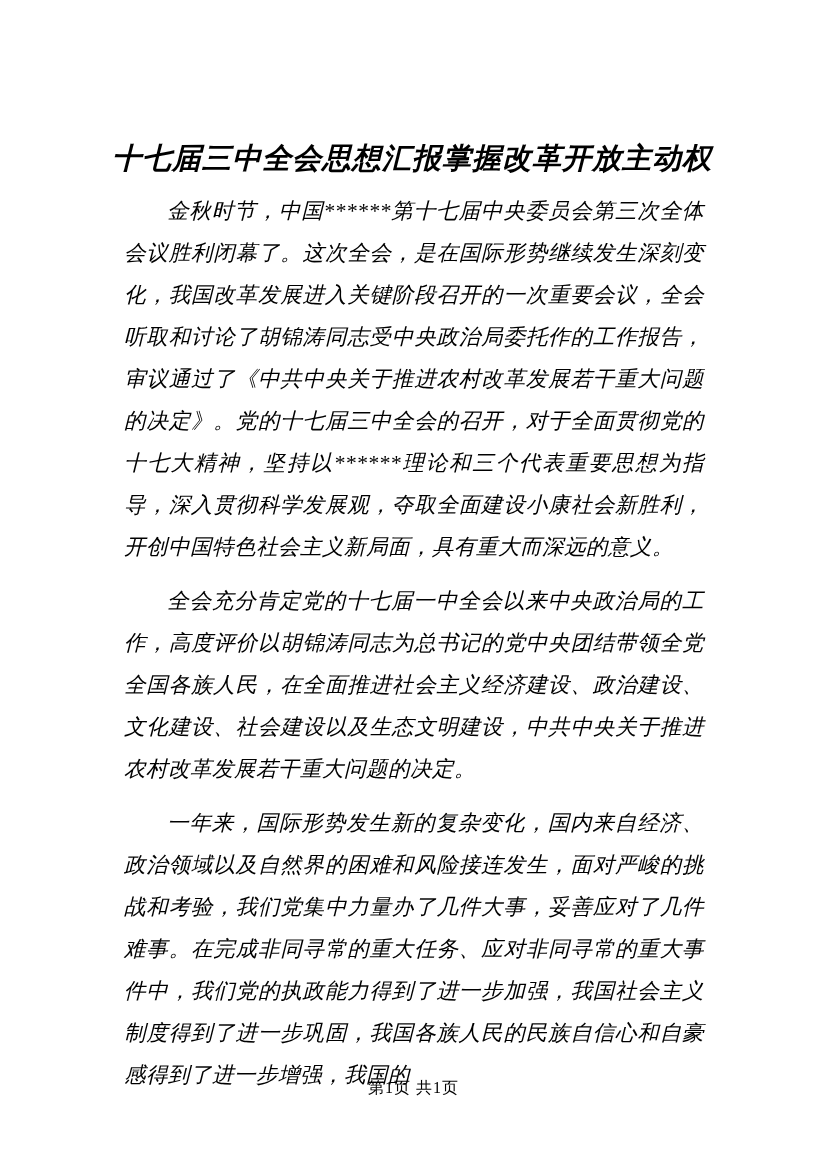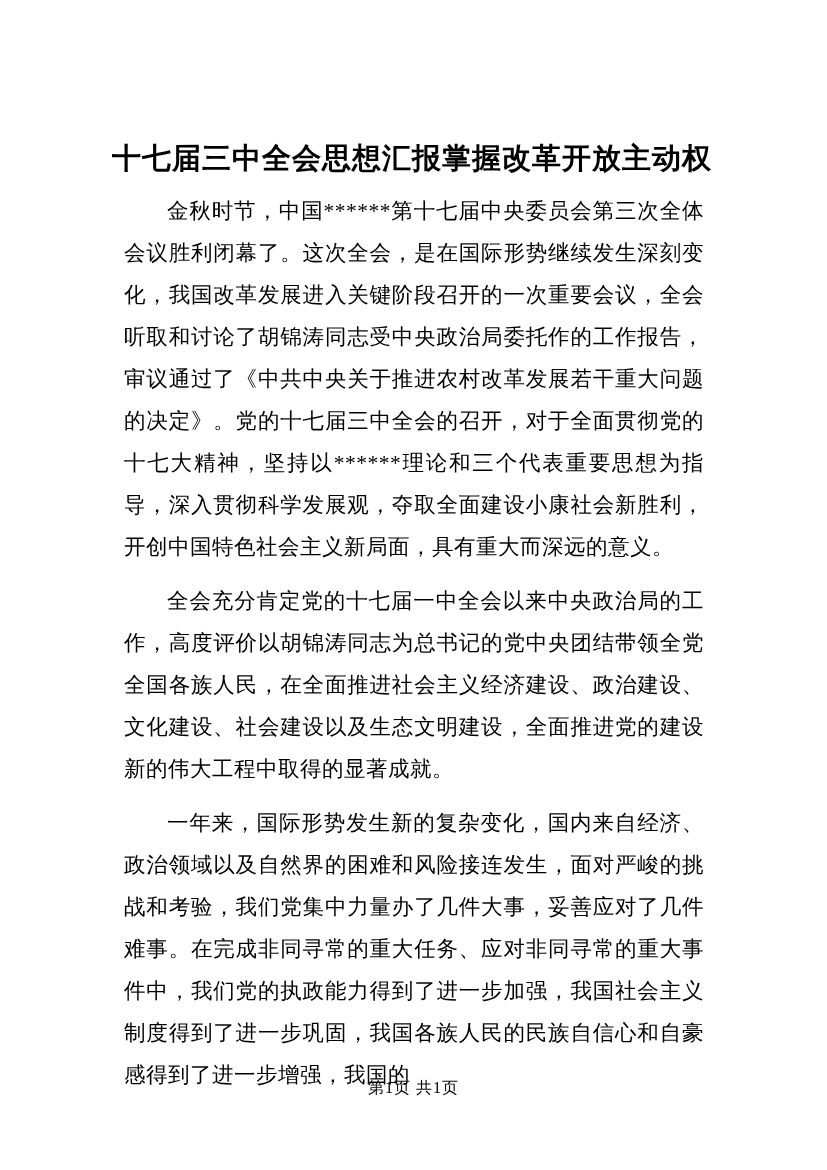--- a/index.html
+++ b/index.html
@@ -13,20 +13,21 @@
     color: #000000;
     font-family: "Liberation Serif", "DejaVu Serif", serif;
     position: relative;
     overflow: hidden;
   }
   .doc-page {
     position: absolute;
     left: 112px;
     top: 138px;
     width: 604px;
+    font-style: italic;
   }
   .doc-title {
     font-size: 29px;
     font-weight: bold;
     line-height: 40px;
     margin: 0 0 10px 0;
     letter-spacing: 1px;
     white-space: nowrap;
   }
   .doc-body p.doc-para {
@@ -49,18 +50,18 @@
     letter-spacing: 1px;
   }
 </style>
 </head>
 <body>
 
 <div class="doc-page">
   <h1 class="doc-title">十七届三中全会思想汇报掌握改革开放主动权</h1>
   <div class="doc-body">
     <p class="doc-para">金秋时节，中国******第十七届中央委员会第三次全体会议胜利闭幕了。这次全会，是在国际形势继续发生深刻变化，我国改革发展进入关键阶段召开的一次重要会议，全会听取和讨论了胡锦涛同志受中央政治局委托作的工作报告，审议通过了《中共中央关于推进农村改革发展若干重大问题的决定》。党的十七届三中全会的召开，对于全面贯彻党的十七大精神，坚持以******理论和三个代表重要思想为指导，深入贯彻科学发展观，夺取全面建设小康社会新胜利，开创中国特色社会主义新局面，具有重大而深远的意义。</p>
-    <p class="doc-para">全会充分肯定党的十七届一中全会以来中央政治局的工作，高度评价以胡锦涛同志为总书记的党中央团结带领全党全国各族人民，在全面推进社会主义经济建设、政治建设、文化建设、社会建设以及生态文明建设，全面推进党的建设新的伟大工程中取得的显著成就。</p>
+    <p class="doc-para">全会充分肯定党的十七届一中全会以来中央政治局的工作，高度评价以胡锦涛同志为总书记的党中央团结带领全党全国各族人民，在全面推进社会主义经济建设、政治建设、文化建设、社会建设以及生态文明建设，中共中央关于推进农村改革发展若干重大问题的决定。</p>
     <p class="doc-para">一年来，国际形势发生新的复杂变化，国内来自经济、政治领域以及自然界的困难和风险接连发生，面对严峻的挑战和考验，我们党集中力量办了几件大事，妥善应对了几件难事。在完成非同寻常的重大任务、应对非同寻常的重大事件中，我们党的执政能力得到了进一步加强，我国社会主义制度得到了进一步巩固，我国各族人民的民族自信心和自豪感得到了进一步增强，我国的</p>
   </div>
 </div>
 
 <div class="doc-footer">第1页 共1页</div>
 
 </body></html>

